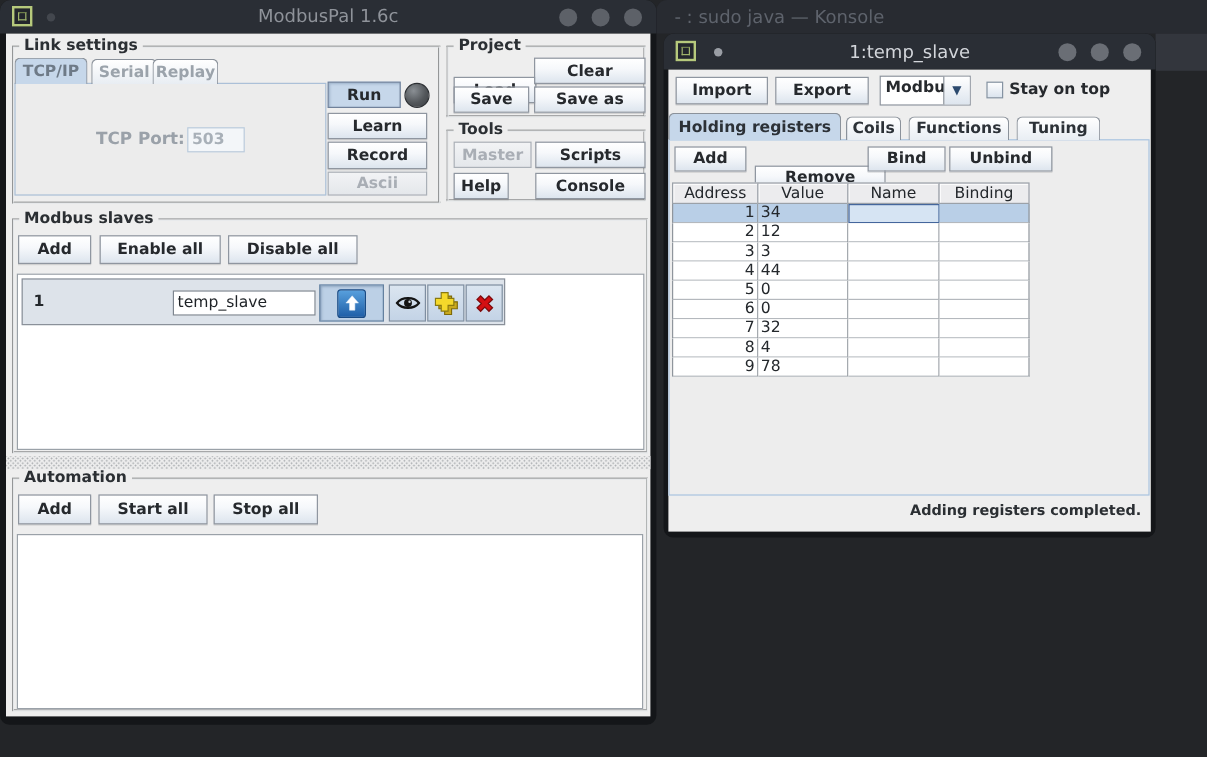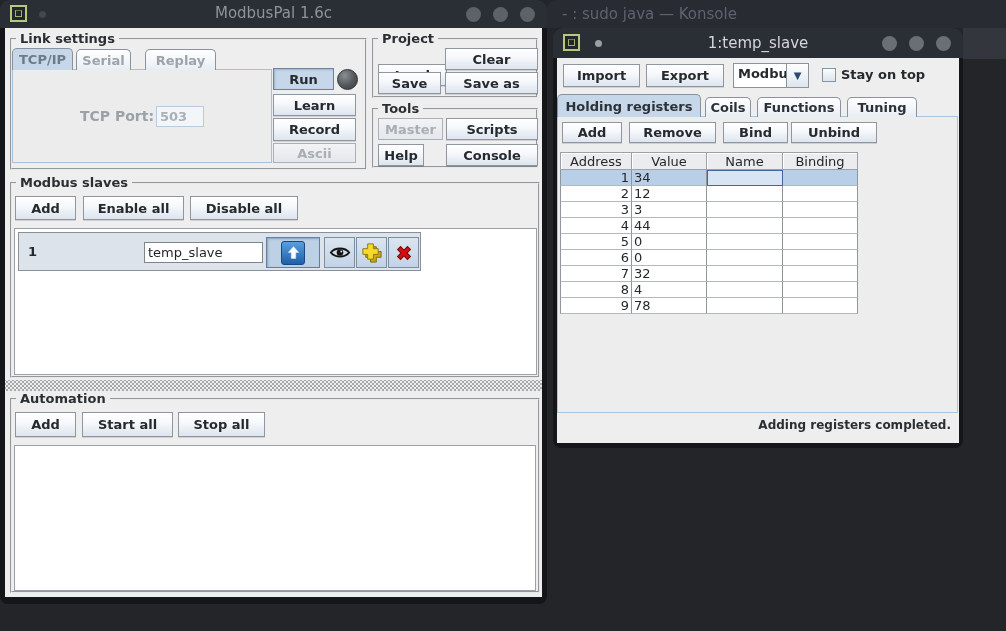--- a/index.html
+++ b/index.html
@@ -122,21 +122,21 @@
 
       <div class="group" style="left:5px;top:10px;width:357px;height:132px;">
         <span class="group-label">Link settings</span>
       </div>
       <div class="tab selected" style="left:7px;top:20px;width:61px;height:22px;color:#6e7a87;">
           <span>TCP/IP</span>
         </div>
       <div class="tab" style="left:71px;top:21px;width:55px;height:21px;color:#9ba3ab;">
           <span>Serial</span>
         </div>
-      <div class="tab" style="left:140px;top:21px;width:71px;height:21px;color:#9ba3ab;">
+      <div class="tab" style="left:122px;top:21px;width:55px;height:21px;color:#9ba3ab;">
           <span>Replay</span>
         </div>
       <div class="tabpanel" style="left:7px;top:41px;width:260px;height:94px;">
         <span class="port-label">TCP Port:</span>
         <input class="field" style="width: 48px; height: 21px;" disabled="" value="503">
       </div>
       <div class="btn toggled" style="left:268px;top:40px;width:61px;height:22px;">
           <span>Run</span>
         </div>
       <div class="led" style="left:332px;top:41px;"></div>
@@ -283,21 +283,21 @@
         </div>
       <div class="tab" style="left:290px;top:39px;width:70px;height:20px;color:#2c3137;">
           <span>Tuning</span>
         </div>
 
       <div class="bluepanel" style="left:0px;top:58px;width:401px;height:297px;background:#ededed;"></div>
 
       <div class="btn" style="left:5px;top:64px;width:60px;height:21px;">
           <span>Add</span>
         </div>
-      <div class="btn" style="left:72px;top:64px;width:87px;height:21px;">
+      <div class="btn" style="left:72px;top:80px;width:109px;height:21px;">
           <span>Remove</span>
         </div>
       <div class="btn" style="left:166px;top:64px;width:65px;height:21px;">
           <span>Bind</span>
         </div>
       <div class="btn" style="left:234px;top:64px;width:86px;height:21px;">
           <span>Unbind</span>
         </div>
 
       <div class="table" style="left:3px;top:94px;width:298px;">

